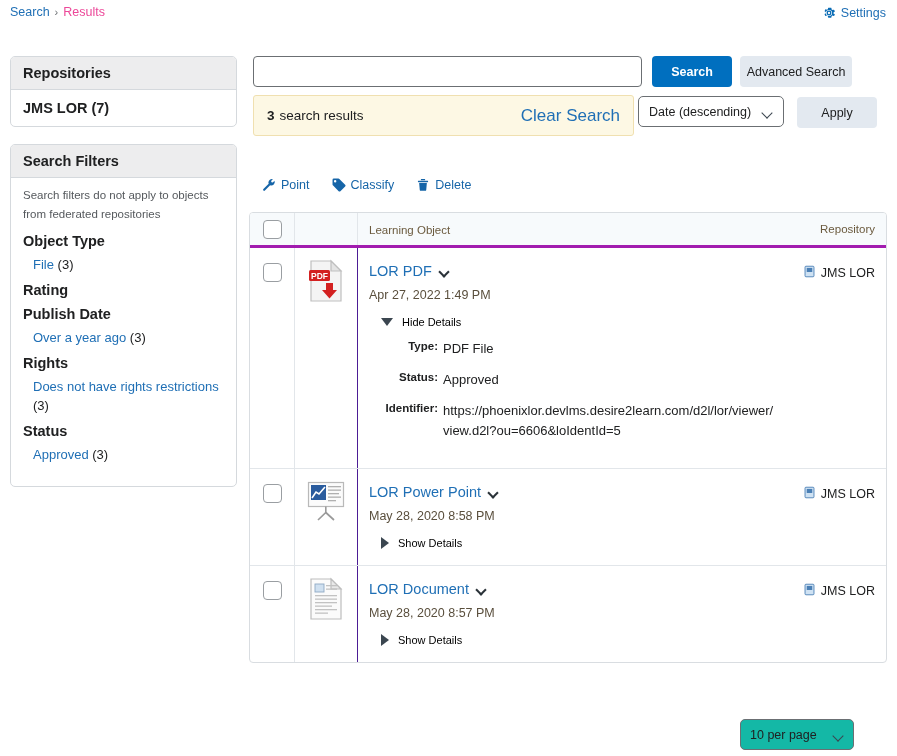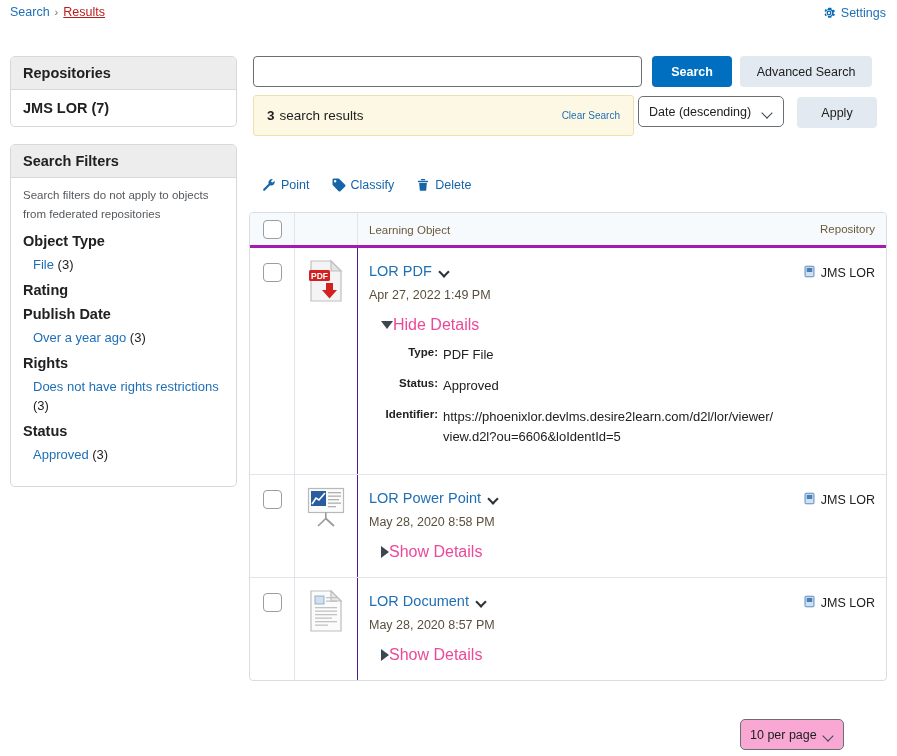--- a/index.html
+++ b/index.html
@@ -14,21 +14,21 @@
   a { text-decoration: none; }
 
   
   .breadcrumb {
     position: absolute; left: 10px; top: 4px;
     font-size: 12.5px; line-height: 16px;
     display: flex; align-items: center; gap: 5px;
   }
   .bc-link { color: #1f6fb5; cursor: pointer; }
   .bc-sep { color: #6b6f73; font-size: 11px; }
-  .bc-current { color: #b91c1c; text-decoration: underline; }
+  .bc-current { color: #ec4899; }
 
   
   .settings {
     position: absolute; right: 11px; top: 6px;
     display: flex; align-items: center; gap: 5px;
     color: #1f6fb5; font-size: 12.5px; cursor: pointer;
   }
   .settings svg { display: block; }
 
   
@@ -85,37 +85,37 @@
     cursor: pointer; height: 31px;
   }
   .btn-primary {
     position: absolute; left: 652px; top: 56px; width: 80px;
     background: #006fbf; color: #fff; font-weight: bold;
   }
   .btn-secondary {
     background: #e3e9f0; color: #202122;
   }
   #advanced-search-button {
-    position: absolute; left: 740px; top: 56px; width: 132px;
+    position: absolute; left: 740px; top: 56px; width: 112px;
   }
 
   
   .results-banner {
     position: absolute; left: 253px; top: 95px;
     width: 381px; height: 41px;
     background: #fdf8e4; border: 1px solid #f0e0b0;
     border-radius: 3px;
     display: flex; align-items: center;
     padding: 0 13px;
     font-size: 13.5px; color: #202122;
   }
   .results-banner .count { font-weight: bold; }
   .clear-search {
     margin-left: auto; color: #1f6fb5;
-    font-size: 10px; cursor: pointer;
+    font-size: 17px; cursor: pointer;
   }
 
   .sort-select {
     position: absolute; left: 638px; top: 96px;
     width: 146px; height: 31px;
     border: 1px solid #6b6f73; border-radius: 5px;
     background: #fff; display: flex; align-items: center;
     padding: 0 10px; font-size: 12.5px; color: #202122;
     cursor: pointer;
   }
@@ -182,22 +182,22 @@
   .lo-date {
     margin-top: 9px; font-size: 12.5px; color: #5a4f3d;
   }
   .repo-chip {
     display: flex; align-items: center; gap: 5px;
     font-size: 12.5px; color: #202122; white-space: nowrap;
   }
 
   .details-toggle {
     margin-top: 14px; margin-left: 12px;
-    display: flex; align-items: center; 
-    color: #ec4899; font-size: 16px; cursor: pointer;
+    display: flex; align-items: center; gap: 9px;
+    color: #000000; font-size: 11px; cursor: pointer;
   }
   .tri { width: 0; height: 0; }
   .tri-down {
     border-left: 6px solid transparent; border-right: 6px solid transparent;
     border-top: 8px solid #3b4650;
   }
   .tri-right {
     border-top: 6px solid transparent; border-bottom: 6px solid transparent;
     border-left: 8px solid #3b4650;
   }
@@ -211,23 +211,23 @@
   }
   .detail-value {
     font-size: 13px; color: #202122;
     line-height: 20px; word-break: break-word;
     max-width: 420px;
   }
 
   
   .per-page {
     position: absolute; left: 740px; top: 719px;
-    width: 104px; height: 31px;
+    width: 114px; height: 31px;
     border: 1px solid #6b6f73; border-radius: 5px;
-    background: #f9a8d4; display: flex; align-items: center;
+    background: #14b8a6; display: flex; align-items: center;
     padding: 0 9px; font-size: 12.5px; color: #202122;
     cursor: pointer;
   }
   .per-page .chev { margin-left: auto; }
 
   
   .chev {
     width: 10px; height: 6px; position: relative;
   }
   .chev::before {

